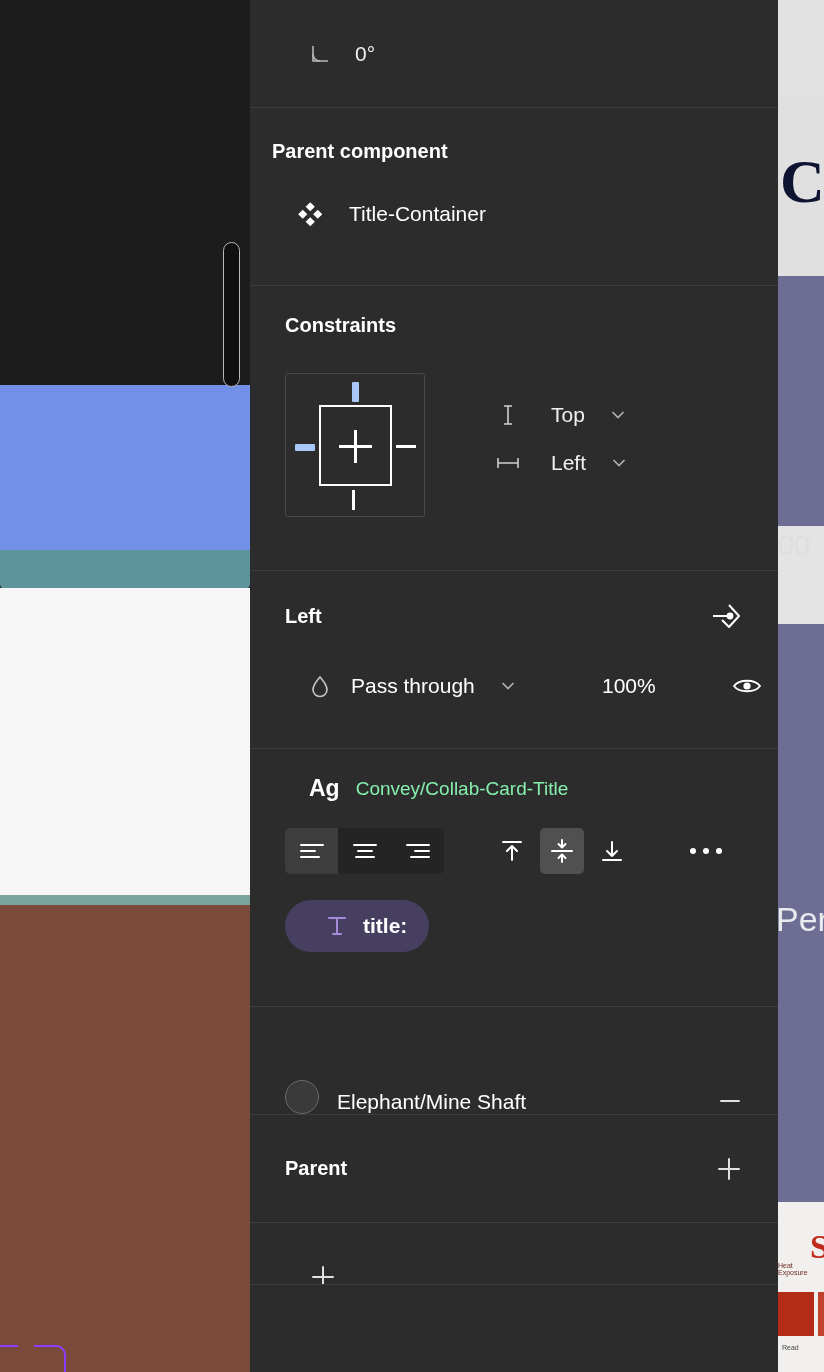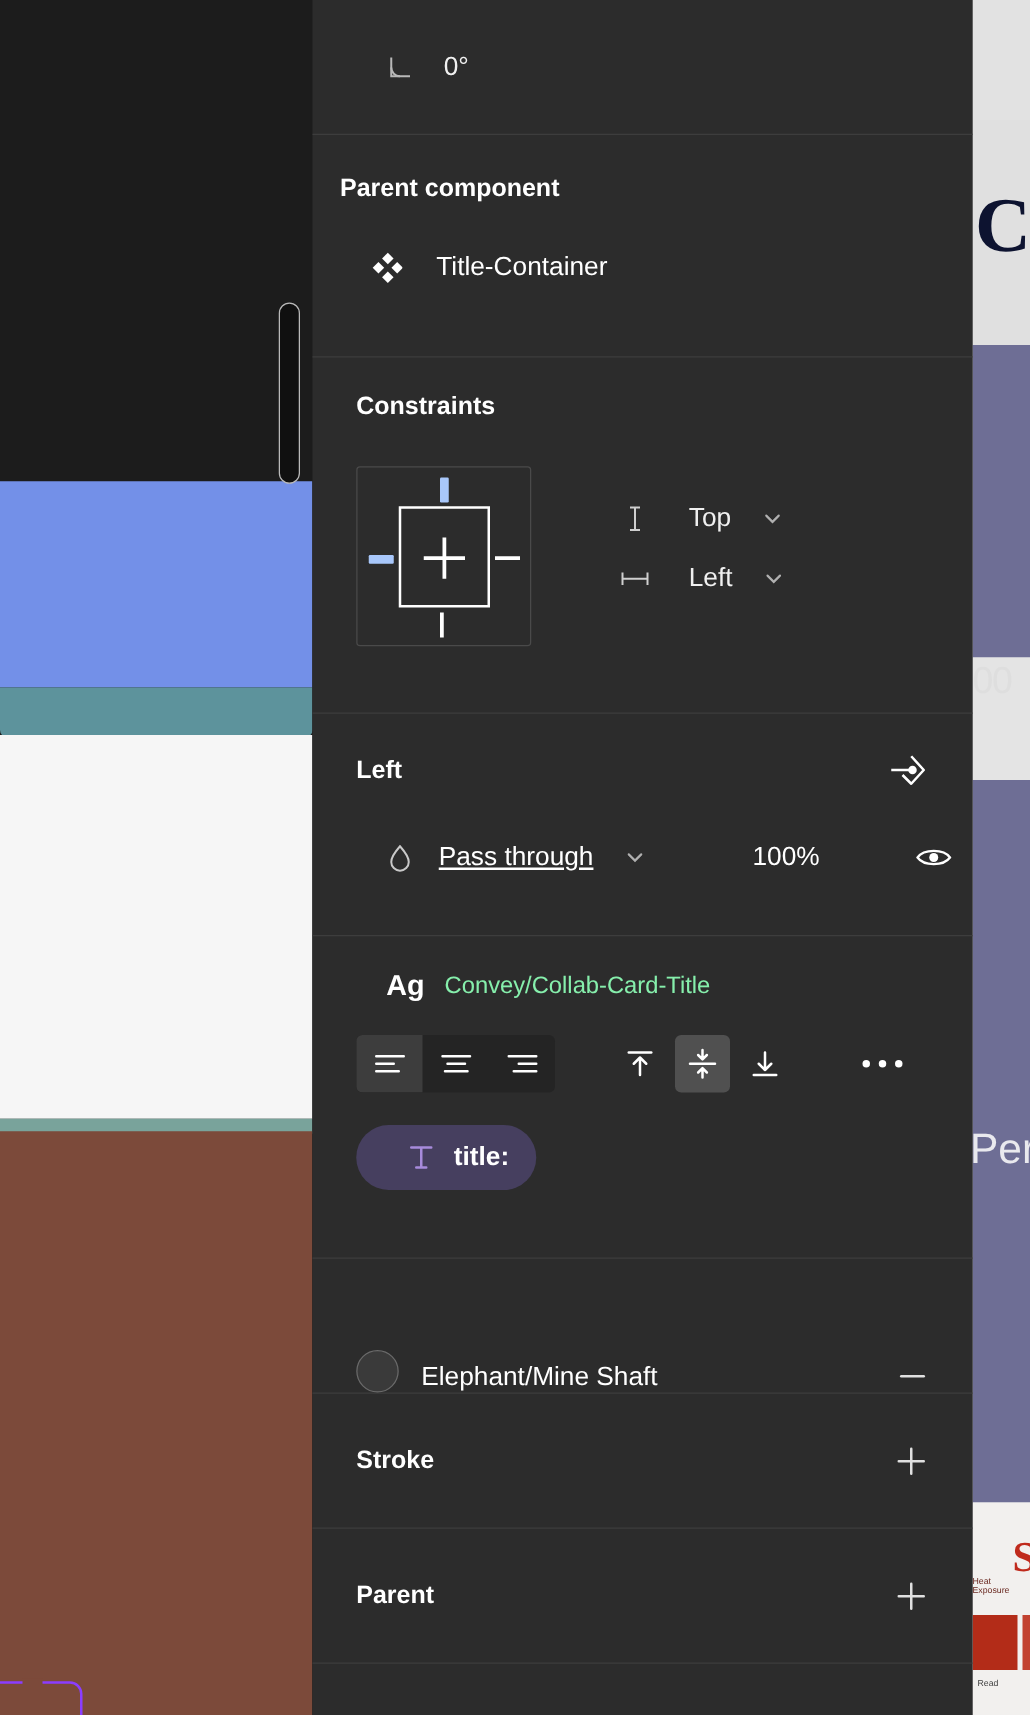--- a/index.html
+++ b/index.html
@@ -83,21 +83,21 @@
   #cfields { margin-left:46px; padding-top:18px; }
   .cfield { display:flex; align-items:center; height:48px; }
   .cfield .lbl { font-size:21px; color:#f0f0f0; margin-left:30px; }
   .chev { margin-left:12px; }
 
   
   #sec-layer { height:178px; padding:28px 0 0 35px; }
   #layer-head { display:flex; align-items:center; justify-content:space-between;
                 padding-right:35px; }
   #layer-row { margin-top:40px; display:flex; align-items:center; }
-  #blend-name { font-size:21px; color:#ffffff; margin-left:20px;text-decoration:underline; }
+  #blend-name { font-size:21px; color:#ffffff; margin-left:20px; }
   #opacity { font-size:21px; color:#ffffff; position:absolute; left:352px; }
   #eye-wrap { position:absolute; left:458px; }
 
   
   #sec-text { height:258px; padding:26px 0 0 35px; }
   #text-name { font-size:19px; color:#86efac; margin-left:16px; }
   #text-style-row { display:flex; align-items:center; }
   #align-row { margin-top:26px; display:flex; align-items:center; }
   .seg { display:flex; background:#242424; border-radius:5px; overflow:hidden; }
   .seg-btn { width:53px; height:46px; display:flex; align-items:center; justify-content:center; }
@@ -333,28 +333,20 @@
     <div class="sec" id="sec-fill">
       <span id="fill-swatch"></span>
       <span id="fill-name">Elephant/Mine Shaft</span>
       <span id="fill-minus" class="ico">
         <svg width="26" height="26" viewBox="0 0 26 26">
           <path d="M4 13 H22" stroke="#e0e0e0" stroke-width="2" stroke-linecap="round"></path>
         </svg>
       </span>
     </div>
 
-    <div class="sec simple-sec">
-      <span class="sec-title">Stroke</span>
-      <span class="ico">
-        <svg width="28" height="28" viewBox="0 0 28 28">
-          <path d="M14 4 V24 M4 14 H24" stroke="#e0e0e0" stroke-width="2" stroke-linecap="round"></path>
-        </svg>
-      </span>
-    </div>
 
     <div class="sec simple-sec">
       <span class="sec-title">Parent</span>
       <span class="ico">
         <svg width="28" height="28" viewBox="0 0 28 28">
           <path d="M14 4 V24 M4 14 H24" stroke="#e0e0e0" stroke-width="2" stroke-linecap="round"></path>
         </svg>
       </span>
     </div>
 

